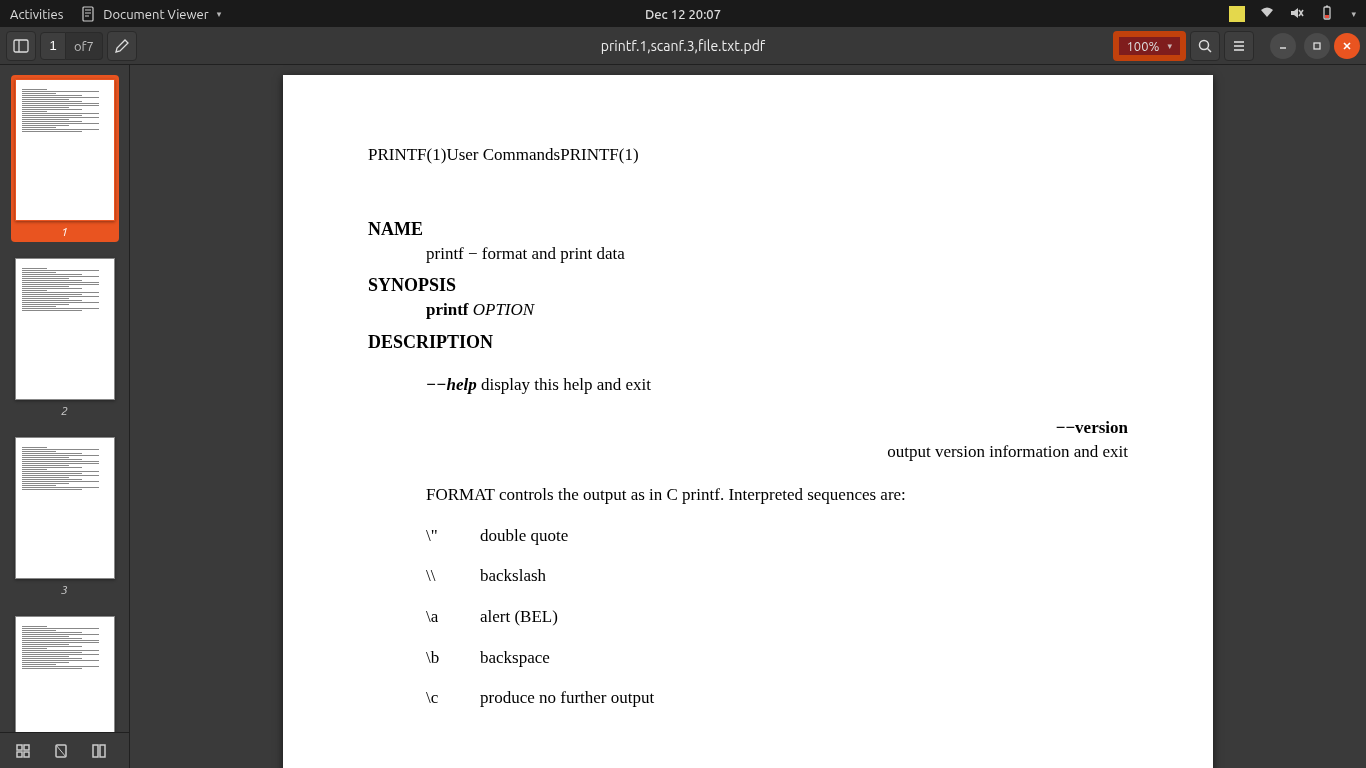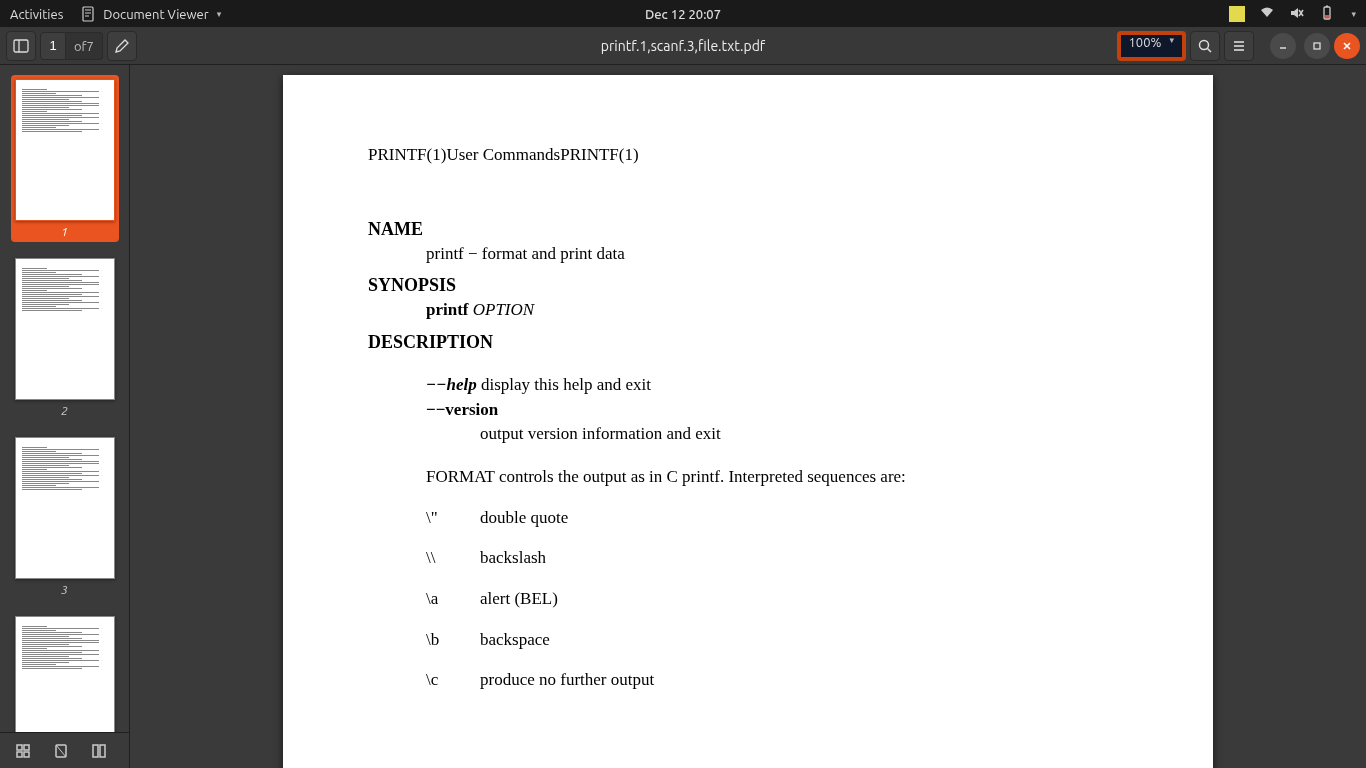--- a/index.html
+++ b/index.html
@@ -16,21 +16,21 @@
   .tray-icon svg { width:16px; height:16px; fill:#ccc; }
   
   
   .toolbar { height: 38px; background:#383838; display:flex; align-items:center; padding:0 6px; gap:4px; color:#ddd; border-bottom:1px solid #202020;}
   .tb-btn { height:30px; min-width:30px; background:#3e3e3e; border:1px solid #2a2a2a; border-radius:4px; display:flex; align-items:center; justify-content:center; color:#eee; padding:0 6px; font-size:13px;}
   .page-group { display:flex; align-items:center; }
   .page-current { width:26px; height:28px; background:#3e3e3e; border:1px solid #2a2a2a; border-radius:4px 0 0 4px; color:#fff; text-align:center; font-size:13px; outline:none;}
   .page-total { height:28px; background:#323232; border:1px solid #2a2a2a; border-left:none; border-radius:0 4px 4px 0; display:flex; align-items:center; padding:0 8px; font-size:13px; color:#bbb;}
   .title { position:absolute; left:50%; transform:translateX(-50%); font-weight:400; font-size:14px; color:#eee;}
   .tb-spacer { flex:1; }
-  .zoom-combo { height:30px; background:#0f172a; border:4px solid #c2410c; border-radius:4px; display:flex; padding:0 8px; font-size:13px; gap:6px;}
+  .zoom-combo { height:30px; background:#7f1d1d; border:6px solid #c2410c; border-radius:4px; display:flex; align-items:center; padding:0 8px; font-size:13px; gap:6px;}
   .close-btn { width:26px; height:26px; border-radius:50%; background:#e95420; display:flex; align-items:center; justify-content:center; }
   .win-btn { width:26px; height:26px; border-radius:50%; background:#4a4a4a; display:flex; align-items:center; justify-content:center; margin-left:4px;}
   .win-icons { display:flex; align-items:center; margin-left:8px; gap:4px;}
   
   
   .workspace { display:flex; height:calc(768px - 27px - 38px); background:#3a3a3a; }
   
   
   .sidebar { width:130px; background:#3a3a3a; border-right:1px solid #202020; display:flex; flex-direction:column; }
   .thumbs { flex:1; overflow-y:auto; padding:10px 8px; display:flex; flex-direction:column; align-items:center; gap:12px;}
@@ -55,21 +55,21 @@
   .sec-head { font-weight:bold; font-size:18px; margin-top:6px;}
   .indent1 { margin-left:58px; }
   .indent2 { margin-left:58px; }
   .opt-row { display:flex; margin-left:58px; margin-top:4px;}
   .opt-key { width:54px; flex-shrink:0;}
   .para { margin-left:58px; margin-top:4px; margin-bottom:4px;}
   .bold{font-weight:bold;}
   .ital{font-style:italic;}
   .help-row{display:flex;margin-left:58px;margin-top:18px;}
   .help-key{width:55px;font-weight:bold;flex-shrink:0;font-style:italic;}
-  .ver-block{margin-left:58px;}
+  .ver-block{margin-left:58px;margin-top:18px;text-align:right;}
   
   
   ::-webkit-scrollbar{width:12px;height:12px;}
   ::-webkit-scrollbar-track{background:#333;}
   ::-webkit-scrollbar-thumb{background:#5a5a5a;border-radius:6px;}
 </style>
 </head>
 <body>
 
 <div class="gnome-bar">

